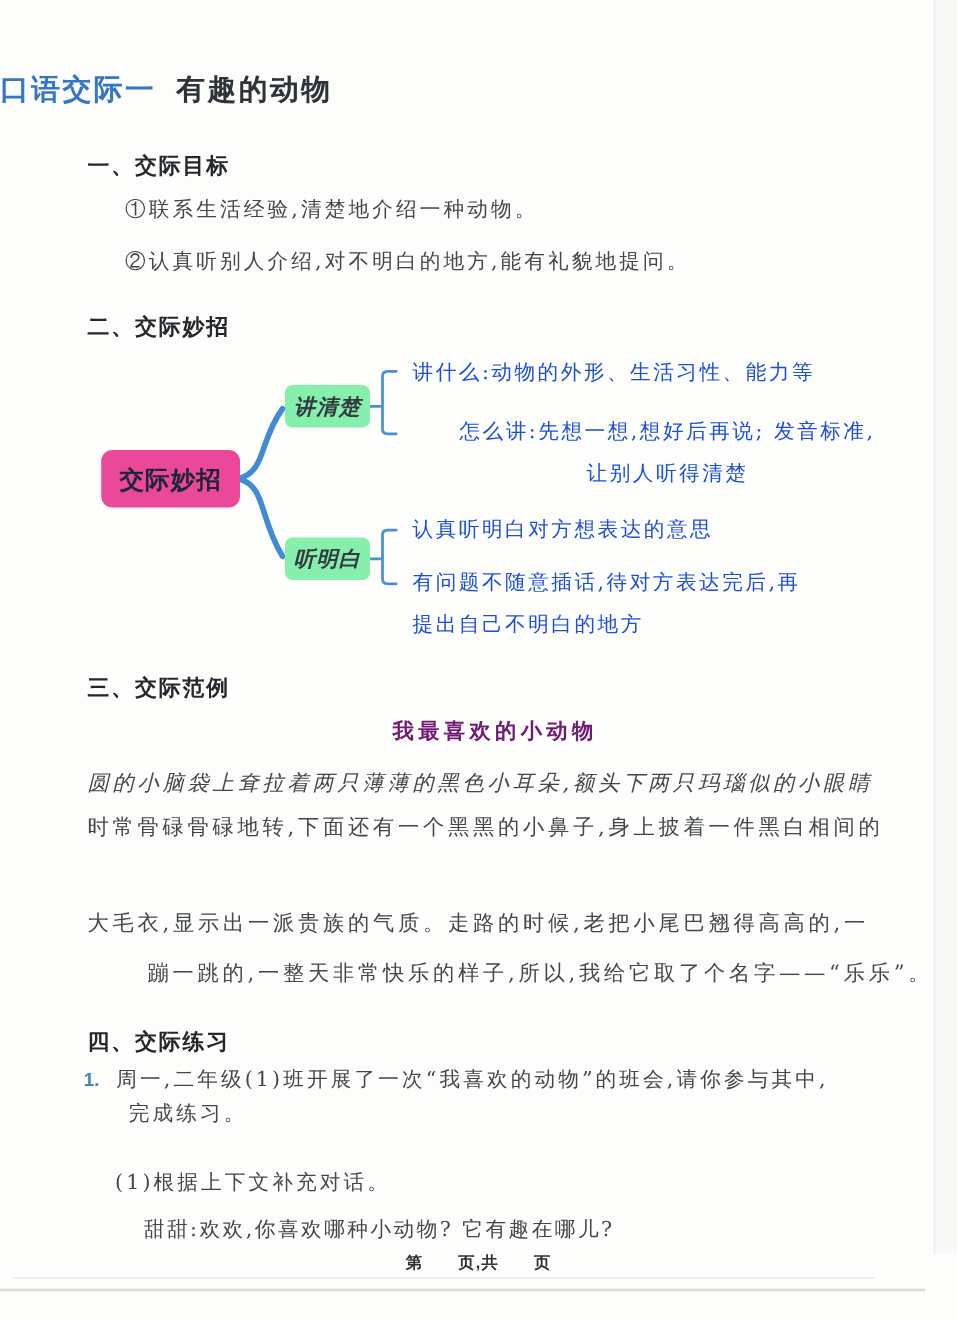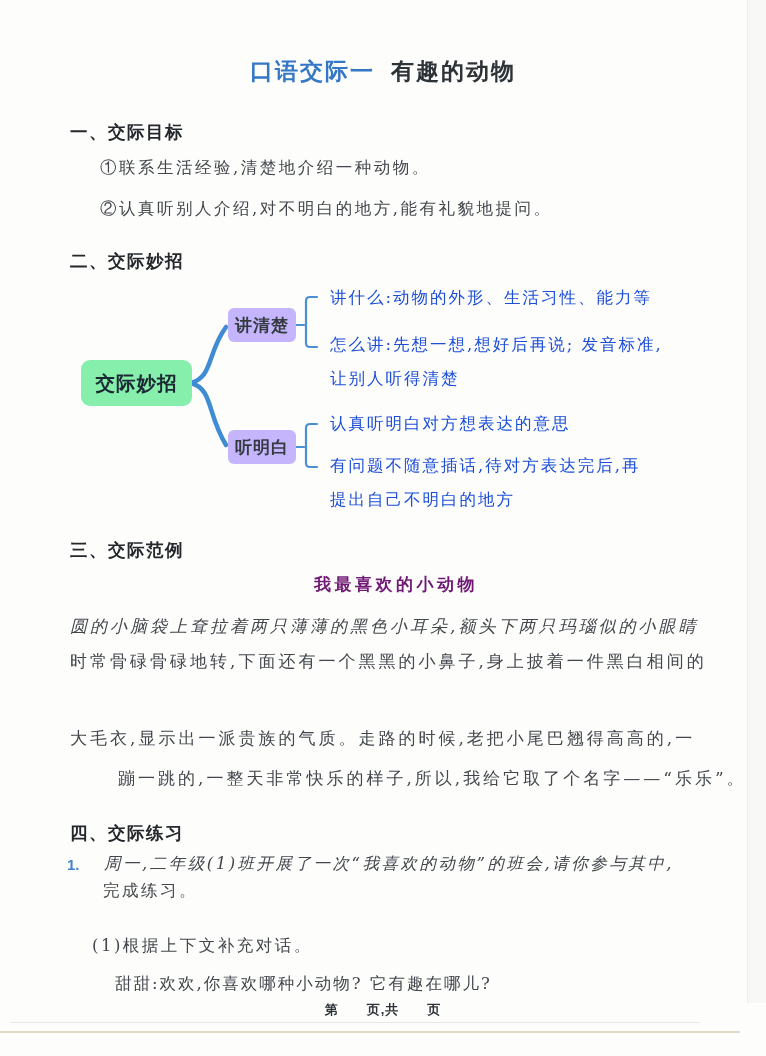--- a/index.html
+++ b/index.html
@@ -2,21 +2,21 @@
 <html><head>
 <meta charset="utf-8">
 <style>
   html,body{margin:0;padding:0;background:#ffffff;}
   .page{
     position:relative;width:766px;height:1056px;background:#fdfdfc;
     font-family:"DejaVu Serif",serif;color:#43474c;overflow:hidden;
   }
   
   .title{
-    position:absolute;top:56px;left:0;width:766px;text-align:center;
+    position:absolute;top:56px;left:0;width:766px;text-align:left;
     font-family:"Liberation Sans",sans-serif;font-weight:bold;
     font-size:23px;letter-spacing:2px;white-space:nowrap;
   }
   .title .t1{color:#3377c5;}
   .title .t2{color:#2e3338;margin-left:16px;}
   
   .h{
     position:absolute;left:70px;
     font-family:"Liberation Sans",sans-serif;font-weight:700;
     font-size:17.5px;letter-spacing:1.5px;color:#24282c;white-space:nowrap;
@@ -25,52 +25,52 @@
   
   .item{
     position:absolute;left:100px;font-size:16.5px;letter-spacing:2.5px;
     color:#43474c;white-space:nowrap;
   }
   #g1{top:157px;} #g2{top:198px;}
   
   .connectors{position:absolute;left:0;top:0;pointer-events:none;}
   .rootbox{
     position:absolute;left:81px;top:360px;width:111px;height:46px;
-    background:#86efac;border-radius:9px;display:flex;align-items:center;justify-content:center;
+    background:#ec4899;border-radius:9px;display:flex;align-items:center;justify-content:center;
     font-family:"Liberation Sans",sans-serif;font-weight:700;font-size:19.5px;
     letter-spacing:1px;color:#1b2733;
   }
   .branch{
-    position:absolute;left:228px;width:68px;height:34px;background:#c4b5fd;border-radius:6px;
+    position:absolute;left:228px;width:68px;height:34px;background:#86efac;border-radius:6px;
     display:flex;align-items:center;justify-content:center;
-    font-size:17px;font-weight:600;letter-spacing:1px;color:#353a40;
+    font-size:17px;font-weight:600;letter-spacing:1px;color:#353a40;font-style:italic;
   }
   #b1{top:308px;} #b2{top:430px;}
   .leaf{
     position:absolute;left:330px;width:408px;font-size:16.5px;letter-spacing:2px;
     color:#1d4ed8;line-height:34px;white-space:nowrap;
   }
-  #leaf1{top:281px;} #leaf2{top:328px;} #leaf3{top:407px;} #leaf4{top:449px;}
+  #leaf1{top:281px;} #leaf2{top:328px;text-align:center;} #leaf3{top:407px;} #leaf4{top:449px;}
   
   .essaytitle{
     position:absolute;top:573px;left:0;width:766px;text-align:center;
     font-weight:bold;font-size:17px;letter-spacing:3.5px;color:#701a75;white-space:nowrap;margin-left:13px;
   }
   .pline{
     position:absolute;left:70px;width:660px;font-size:17px;letter-spacing:3px;
     color:#43474c;white-space:nowrap;
   }
   #p0{top:607px;padding-left:33px;} #p1{top:615px;font-style:italic;} #p2{top:650px;} #p3{top:727px;} #p4{top:767px;margin-left:48px;}
   
   .exnum{
     position:absolute;left:67px;top:856px;font-family:"Liberation Sans",sans-serif;
     font-weight:bold;font-size:15px;color:#4285ca;
   }
   .exline{position:absolute;font-size:16.5px;letter-spacing:2.5px;color:#43474c;white-space:nowrap;}
-  #ex1{left:104px;top:853px;font-style:italic;} #ex2{left:103px;top:880px;} #sub1{left:92px;top:935px;}
+  #ex1{left:93px;top:853px;} #ex2{left:103px;top:880px;} #sub1{left:92px;top:935px;}
   #dlg1{left:115px;top:973px;letter-spacing:2px;}
   
   .footer{
     position:absolute;top:1001px;left:0;width:766px;text-align:center;
     font-family:"Liberation Sans",sans-serif;font-weight:bold;font-size:13px;
     letter-spacing:1px;color:#2e3338;white-space:nowrap;
   }
   .scanline1{position:absolute;left:10px;top:1022px;width:690px;height:1px;background:#e3e8ea;}
   .scanline2{position:absolute;left:0;top:1031px;width:740px;height:2px;background:#d9d0b8;opacity:.8;}
   .scanedge{position:absolute;left:747px;top:0;width:1px;height:1003px;background:#ececec;}

